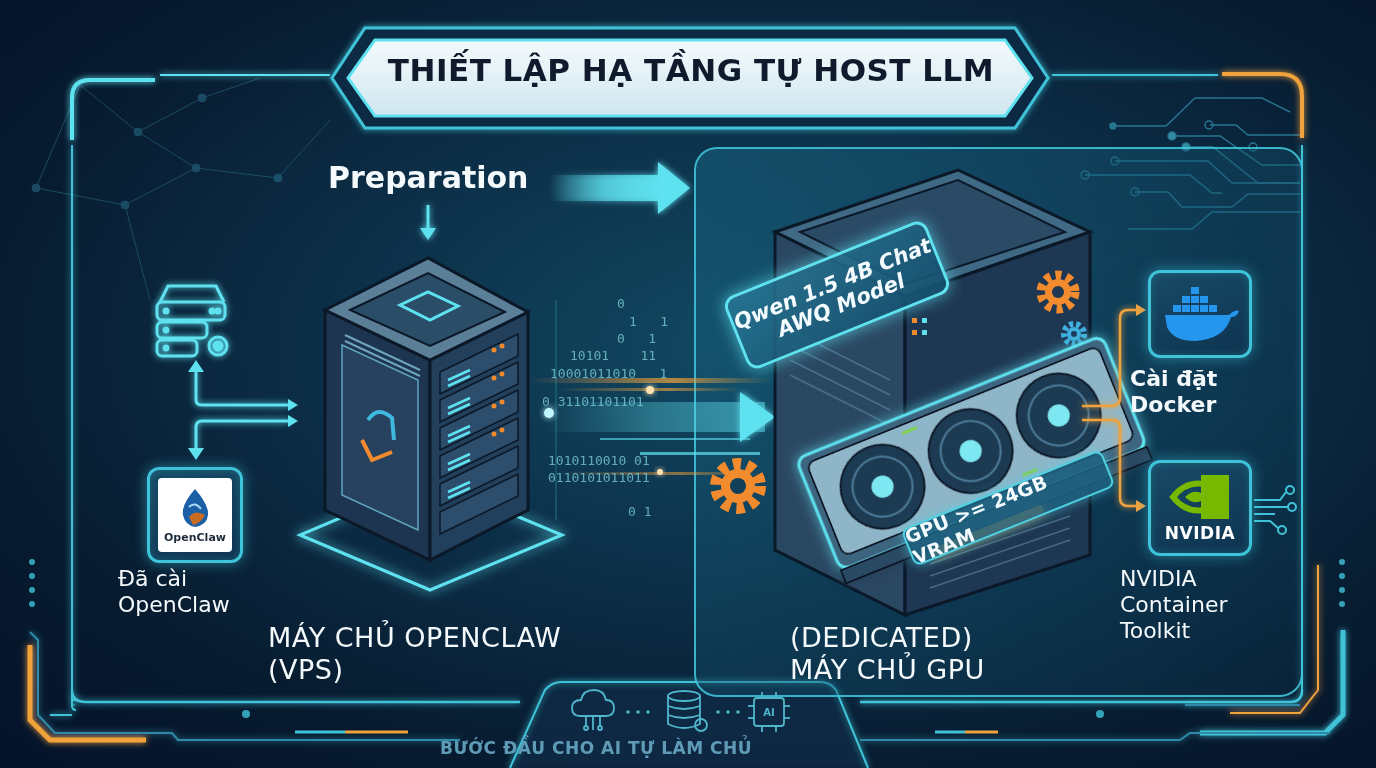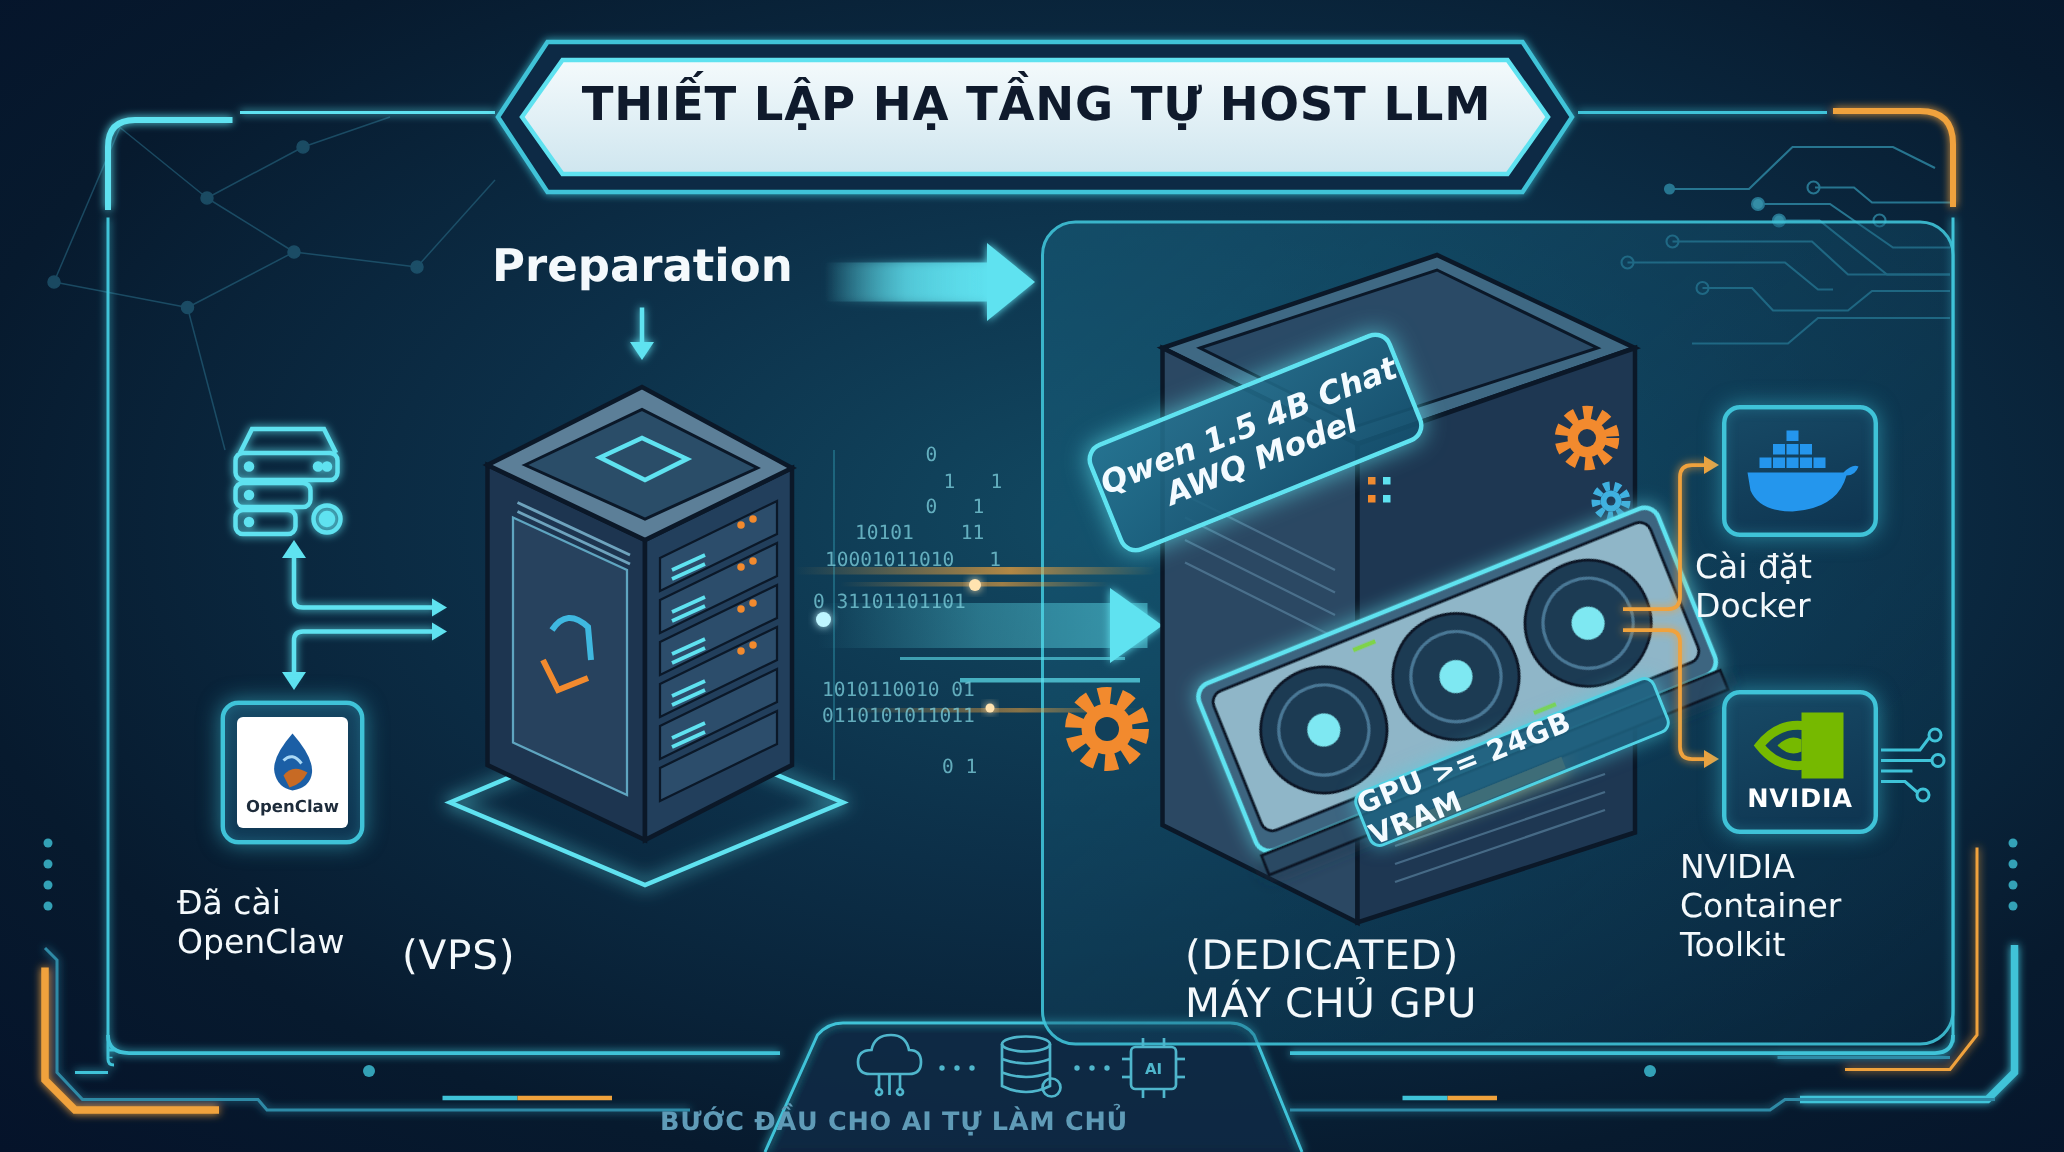--- a/index.html
+++ b/index.html
@@ -21,22 +21,22 @@
     position: relative; z-index: 2;
     font-family: "DejaVu Sans", sans-serif; font-weight: bold;
     font-size: 31px; letter-spacing: 0.5px; color: #0f1a2c;
   }
 
   
   .label { position: absolute; text-align: left; font-weight: bold; color: #f4f9fc; line-height: 1.18; }
   .prep-label { left: 328px; top: 160px; font-size: 30px; }
   .vps-label { left: 268px; top: 622px; width: 400px; font-size: 27px; font-weight: normal; letter-spacing: 0.5px; }
   .gpu-label { left: 790px; top: 622px; width: 330px; font-size: 27px; font-weight: normal; letter-spacing: 0.5px; }
-  .openclaw-caption { left: 118px; top: 566px; width: 180px; font-size: 22px; font-weight: normal; margin-top: 24px; }
-  .docker-caption { left: 1130px; top: 366px; width: 140px; font-size: 22px; font-weight: normal; }
+  .openclaw-caption { left: 118px; top: 566px; width: 180px; font-size: 22px; font-weight: normal; }
+  .docker-caption { left: 1130px; top: 366px; width: 140px; font-size: 22px; font-weight: bold; }
   .nvidia-caption { left: 1120px; top: 566px; width: 160px; font-size: 22px; font-weight: normal; }
   .footer-caption { left: 440px; top: 738px; width: 500px; font-size: 17px; color: #5f9bb7; font-weight: bold; letter-spacing: 0.5px; }
 
   
   .icon-box {
     position: absolute; border: 3px solid #3fc3d8; border-radius: 12px;
     background: linear-gradient(160deg, #174a66, #0e3450);
     box-shadow: 0 0 14px rgba(63,195,216,0.55), inset 0 0 8px rgba(63,195,216,0.25);
   }
   .openclaw-box { left: 147px; top: 467px; width: 96px; height: 96px; }
@@ -444,20 +444,21 @@
     </svg>
     <span class="openclaw-word">OpenClaw</span>
   </div>
 </div>
 <div class="label openclaw-caption">
   <div>Đã cài</div>
   <div>OpenClaw</div>
 </div>
 
 <div class="label vps-label">
+  <div>MÁY CHỦ OPENCLAW</div>
   <div>(VPS)</div>
 </div>
 
 <div class="model-bubble">
   <div>Qwen 1.5 4B Chat</div>
   <div>AWQ Model</div>
 </div>
 
 <div class="vram-tag">GPU &gt;= 24GB VRAM</div>
 

